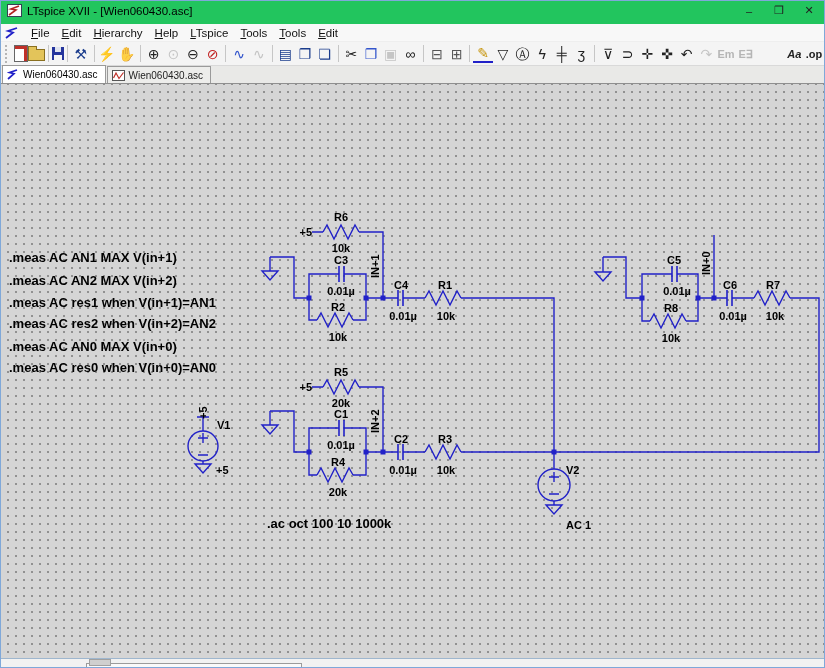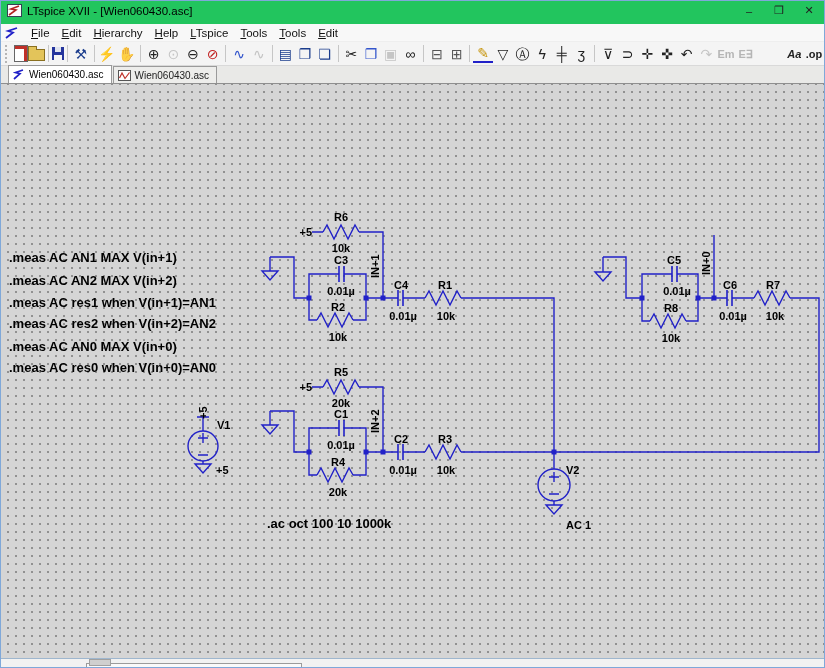--- a/index.html
+++ b/index.html
@@ -24,21 +24,21 @@
   .ic-txt{font-size:11px;font-weight:bold;}
   .ic-italic{font-style:italic;}
   .ic-wire{border-bottom:2px solid #2121c8;height:16px;line-height:14px;}
   .ic-doc{width:13px;height:15px;background:#fff;border:1px solid #666;box-shadow:inset -3px 3px 0 #c03028;}
   .ic-folder{width:16px;height:10px;background:#e3c45a;border:1px solid #8a7020;position:relative;margin-top:3px;}
   .ic-folder::before{content:"";position:absolute;left:-1px;top:-4px;width:7px;height:3px;background:#e3c45a;border:1px solid #8a7020;border-bottom:none;}
   .ic-floppy{width:13px;height:13px;background:#24349c;position:relative;}
   .ic-floppy::before{content:"";position:absolute;left:3px;top:0;width:6px;height:5px;background:#dfe3ee;}
   .ic-floppy::after{content:"";position:absolute;left:2px;bottom:0;width:8px;height:5px;background:#f4f4f4;}
   
-  .tabbar{height:17px;background:#e9e9e7;display:flex;align-items:flex-end;padding-left:7px;border-bottom:1px solid #8f8f8f;}
+  .tabbar{height:17px;background:#e9e9e7;display:flex;align-items:flex-end;padding-left:1px;border-bottom:1px solid #8f8f8f;}
   .tab{display:flex;align-items:center;height:16px;padding:0 7px 0 4px;font-size:10px;color:#000;border:1px solid #9a9a9a;border-bottom:none;margin-right:1px;white-space:nowrap;}
   .tab.active{background:#ffffff;height:17px;}
   .tab.inactive{background:#ededeb;color:#222;}
   .tab svg{margin-right:4px;flex:0 0 auto;}
   
   .canvas{position:relative;height:574px;background-color:#d5d5d5;background-image:radial-gradient(circle,#8e8e8e 0.7px,rgba(0,0,0,0) 0.9px);background-size:8px 8px;background-position:3px 4px;overflow:hidden;}
   .canvas svg{position:absolute;left:0;top:0;}
   
   .statusbar{position:relative;height:15px;background:#f2f2f2;border-top:1px solid #9eb6ce;}
   .status-popup{position:absolute;left:85px;top:4px;width:214px;height:12px;background:#fafafa;border:1px solid #9b9b9b;border-bottom:none;}

